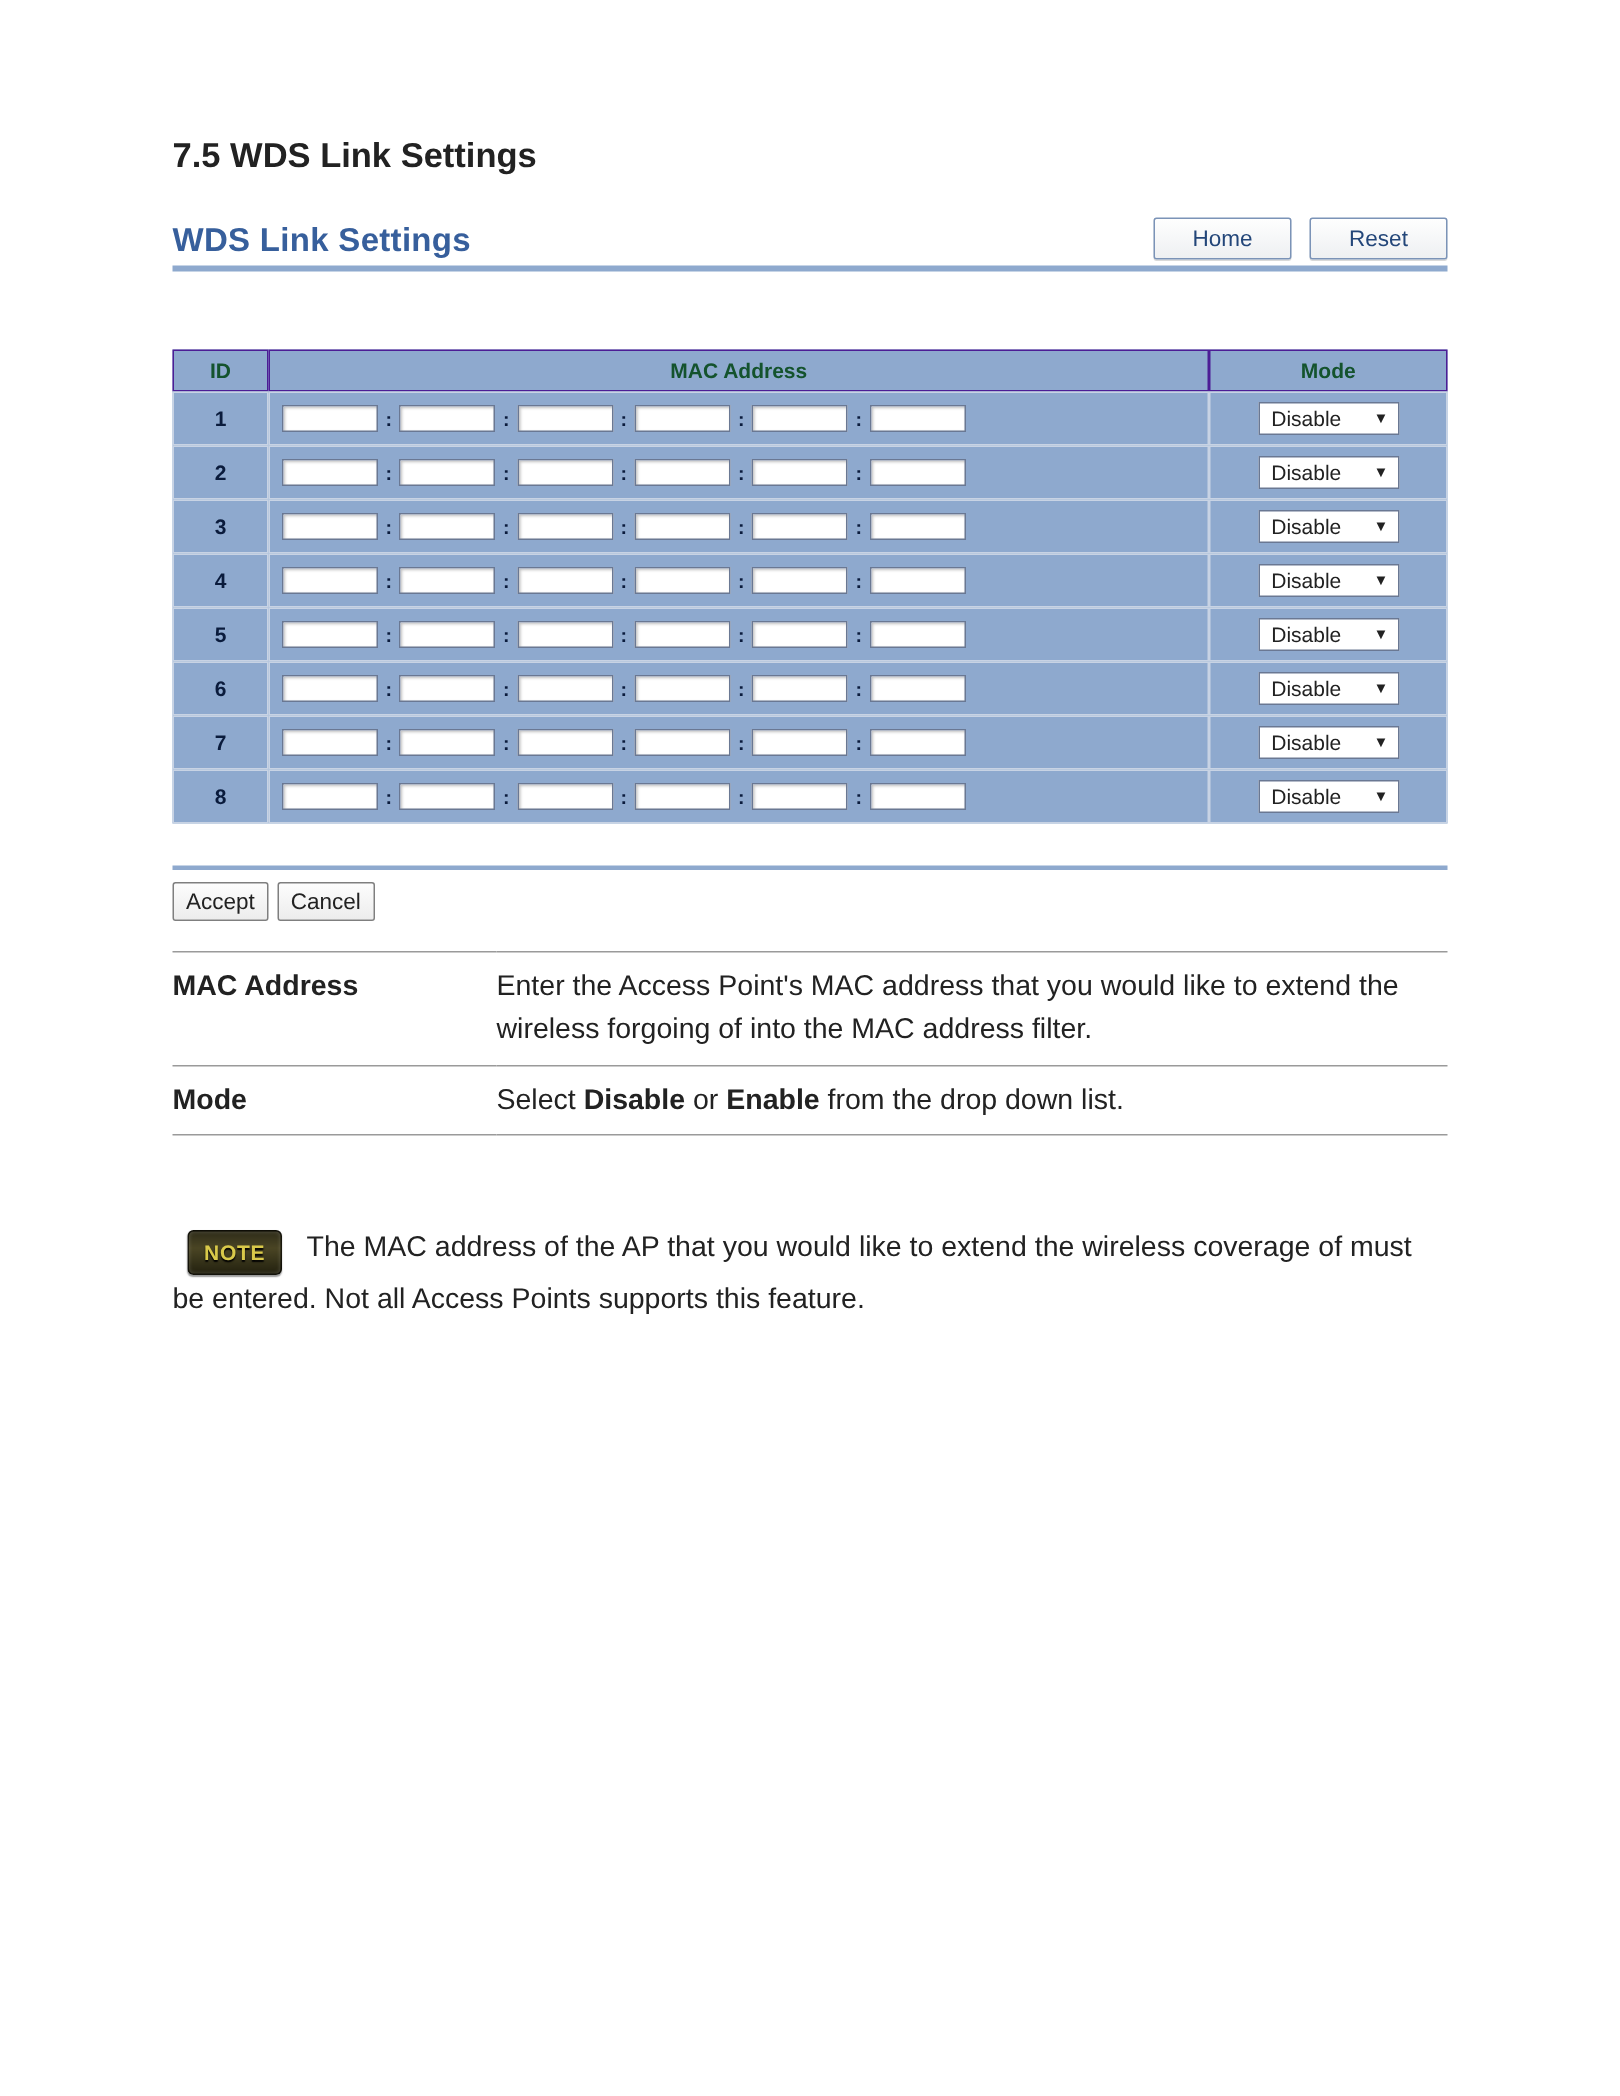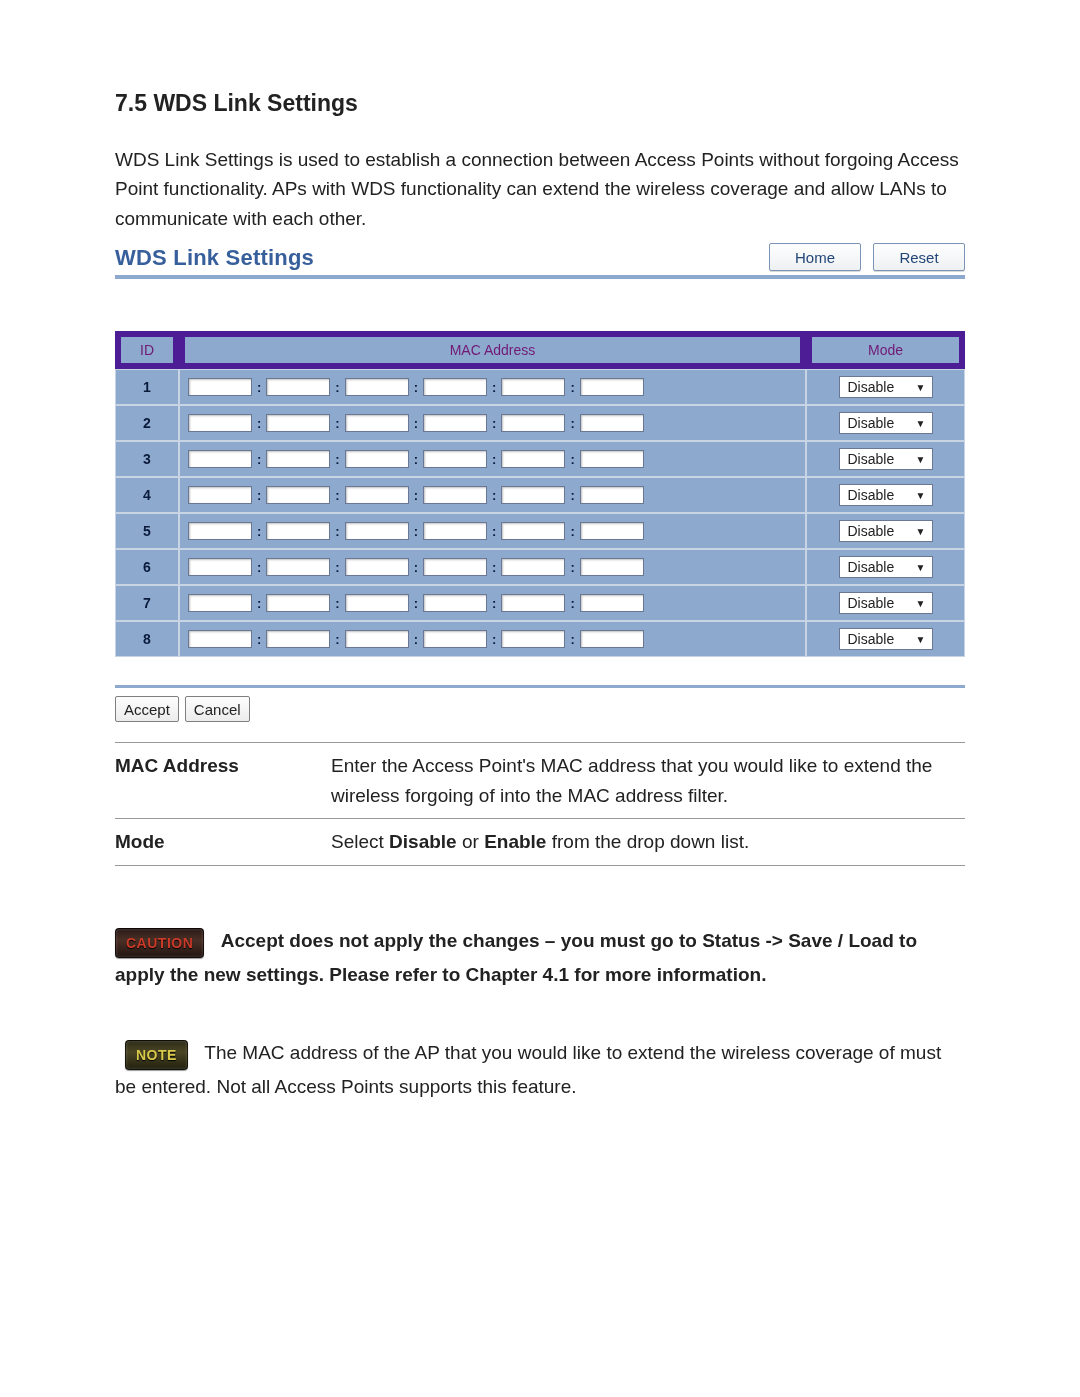--- a/index.html
+++ b/index.html
@@ -72,25 +72,25 @@
   
   .wds-table {
     margin-top: 52px;
     border-collapse: separate;
     border-spacing: 0;
     width: 100%;
     font-family: Verdana, Arial, sans-serif;
   }
   .wds-table th {
     background: #8ea9ce;
-    color: #701a75;
-    font-weight: 400;
+    color: #14532d;
+    font-weight: 700;
     font-size: 14px;
     height: 24px;
-    border: 6px solid #4c1d95;
+    border: 1px solid #4c1d95;
     text-align: center;
   }
   .wds-table td {
     background: #8ea9ce;
     border: 1px solid #c8d3e4;
     height: 32px;
     text-align: center;
     padding: 1px 6px;
   }
   .wds-table td.id-cell {
@@ -233,21 +233,20 @@
 </head>
 <body>
 
 <div class="page">
 
   <h2 class="section-title">
     <span>7.5</span>
     <span>WDS Link Settings</span>
   </h2>
 
-  <p class="intro">WDS Link Settings is used to establish a connection between Access Points without forgoing Access Point functionality. APs with WDS functionality can extend the wireless coverage and allow LANs to communicate with each other.</p>
 
   <div class="panel">
     <div class="panel-top">
       <div class="panel-title">WDS Link Settings</div>
       <div class="panel-btns">
         <div class="panel-btn">Home</div>
         <div class="panel-btn">Reset</div>
       </div>
     </div>
 
@@ -455,23 +454,19 @@
     </tr>
     <tr>
       <td class="term">Mode</td>
       <td>
         <span>Select </span><span class="bold">Disable</span><span> or </span><span class="bold">Enable</span><span> from the drop down list.</span>
       </td>
     </tr>
   </tbody>
     </table>
 
-  <div class="callout">
-    <span class="badge badge-caution">CAUTION</span>
-    <span class="callout-text bold">Accept does not apply the changes – you must go to Status -&gt; Save / Load to apply the new settings. Please refer to Chapter 4.1 for more information.</span>
-  </div>
 
   <div class="callout">
     <span class="badge badge-note">NOTE</span>
     <span class="callout-text">The MAC address of the AP that you would like to extend the wireless coverage of must be entered. Not all Access Points supports this feature.</span>
   </div>
 
 </div>
 
 </body></html>

